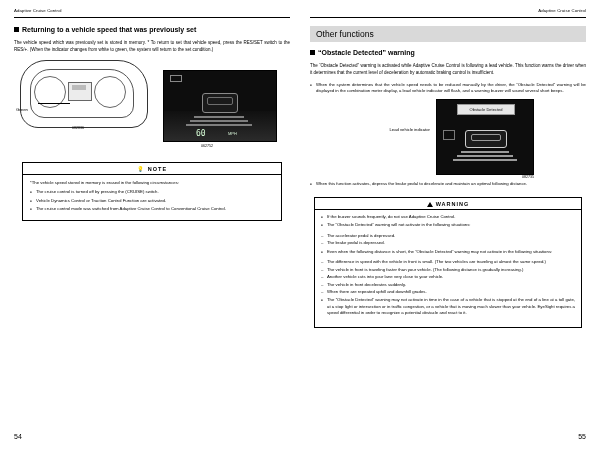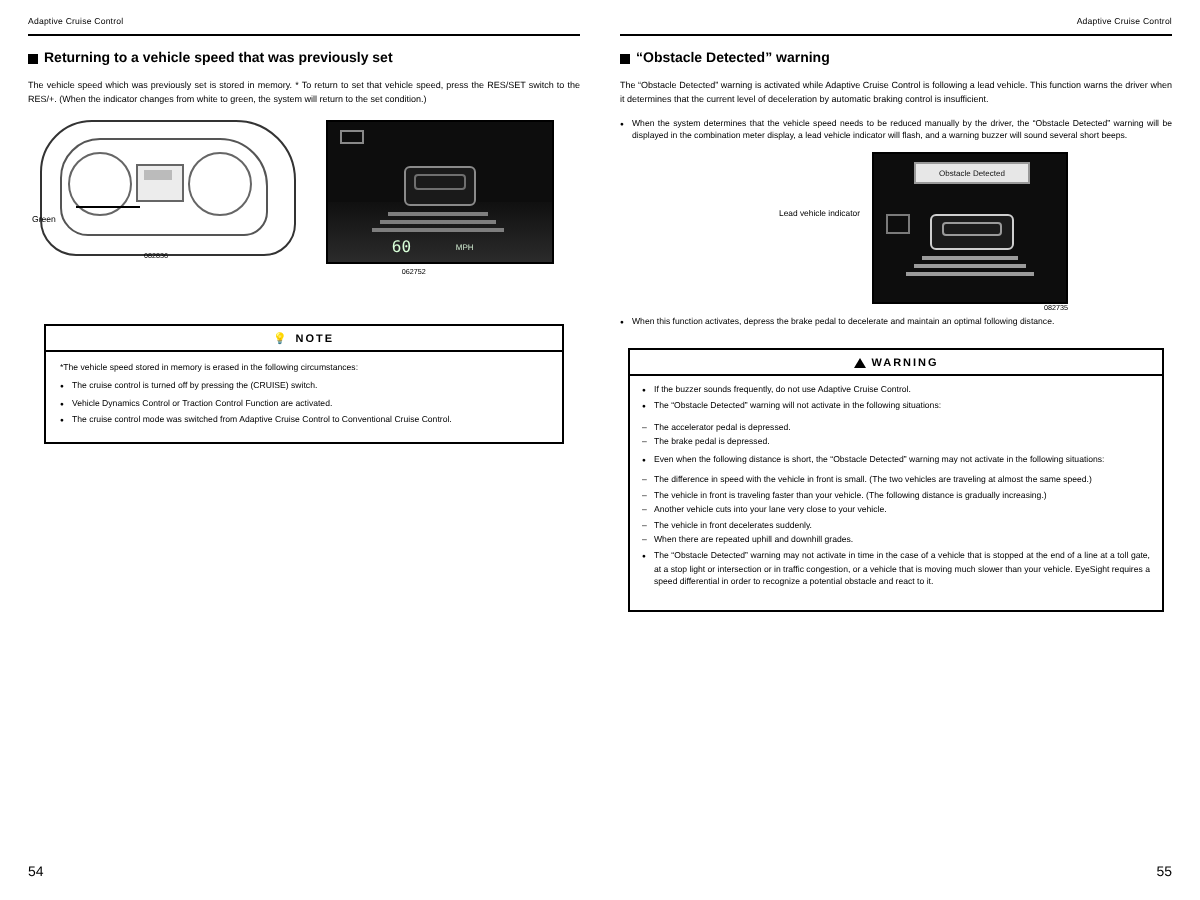--- a/index.html
+++ b/index.html
@@ -197,20 +197,21 @@
     width: 128px;
     position: relative;
   }
   .screen {
     width: 112px;
     height: 70px;
     background: #0d0d0d;
     border: 0.8px solid #000;
     position: relative;
     overflow: hidden;
+    margin-top: 10px;
   }
   .screen .road {
     position: absolute;
     left: 0; right: 0; bottom: 0;
     height: 30px;
     background: linear-gradient(to top, #2b2b2b, #101010);
   }
   .screen .car {
     position: absolute;
     left: 38px;
@@ -494,20 +495,21 @@
       </div>
     </div>
 
     <div class="folio left">54</div>
   </div>
 
   <div class="col col-right">
     <div class="runhead right">Adaptive Cruise Control</div>
     <div class="hr-top"></div>
 
+    <div class="sec-head">Other functions</div>
 
     <div class="h2">
       <span class="sq"></span>
       <span>“Obstacle Detected” warning</span>
     </div>
 
     <div class="para">The “Obstacle Detected” warning is activated while Adaptive Cruise Control is following a lead vehicle. This function warns the driver when it determines that the current level of deceleration by automatic braking control is insufficient.</div>
 
     <ul class="bullets">
       <li>When the system determines that the vehicle speed needs to be reduced manually by the driver, the “Obstacle Detected” warning will be displayed in the combination meter display, a lead vehicle indicator will flash, and a warning buzzer will sound several short beeps.</li>

